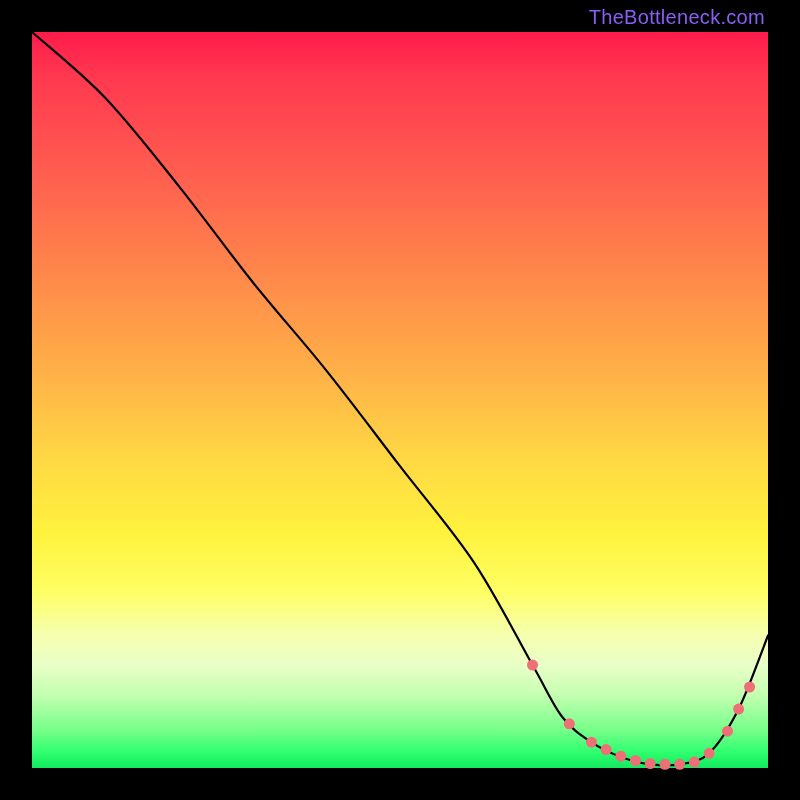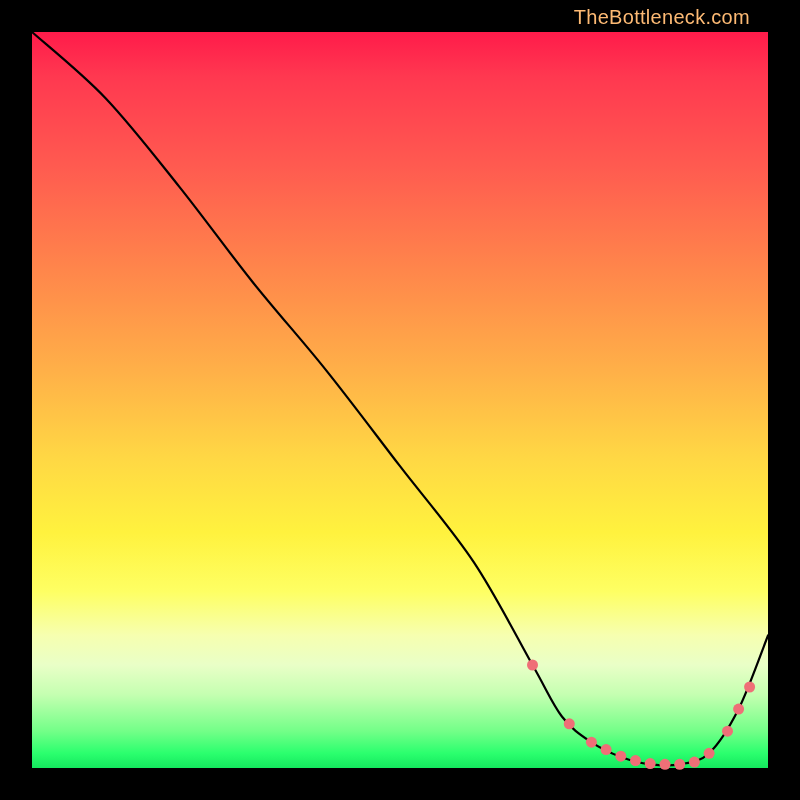--- a/index.html
+++ b/index.html
@@ -39,22 +39,22 @@
       #e9ffc7 86%,
       #c5ffb1 90%,
       #73ff88 95%,
       #2bff6e 98%,
       #14e85e 100%
     );
   }
   .watermark {
     position: absolute;
     top: 6px;
-    right: 50px;
-    color: #fdba74;
+    right: 35px;
+    color: #8b5cf6;
     font-size: 20px;
     letter-spacing: 0.3px;
     user-select: none;
   }
   svg.overlay {
     position: absolute;
     top: 32px;
     left: 32px;
     width: 736px;
     height: 736px;

